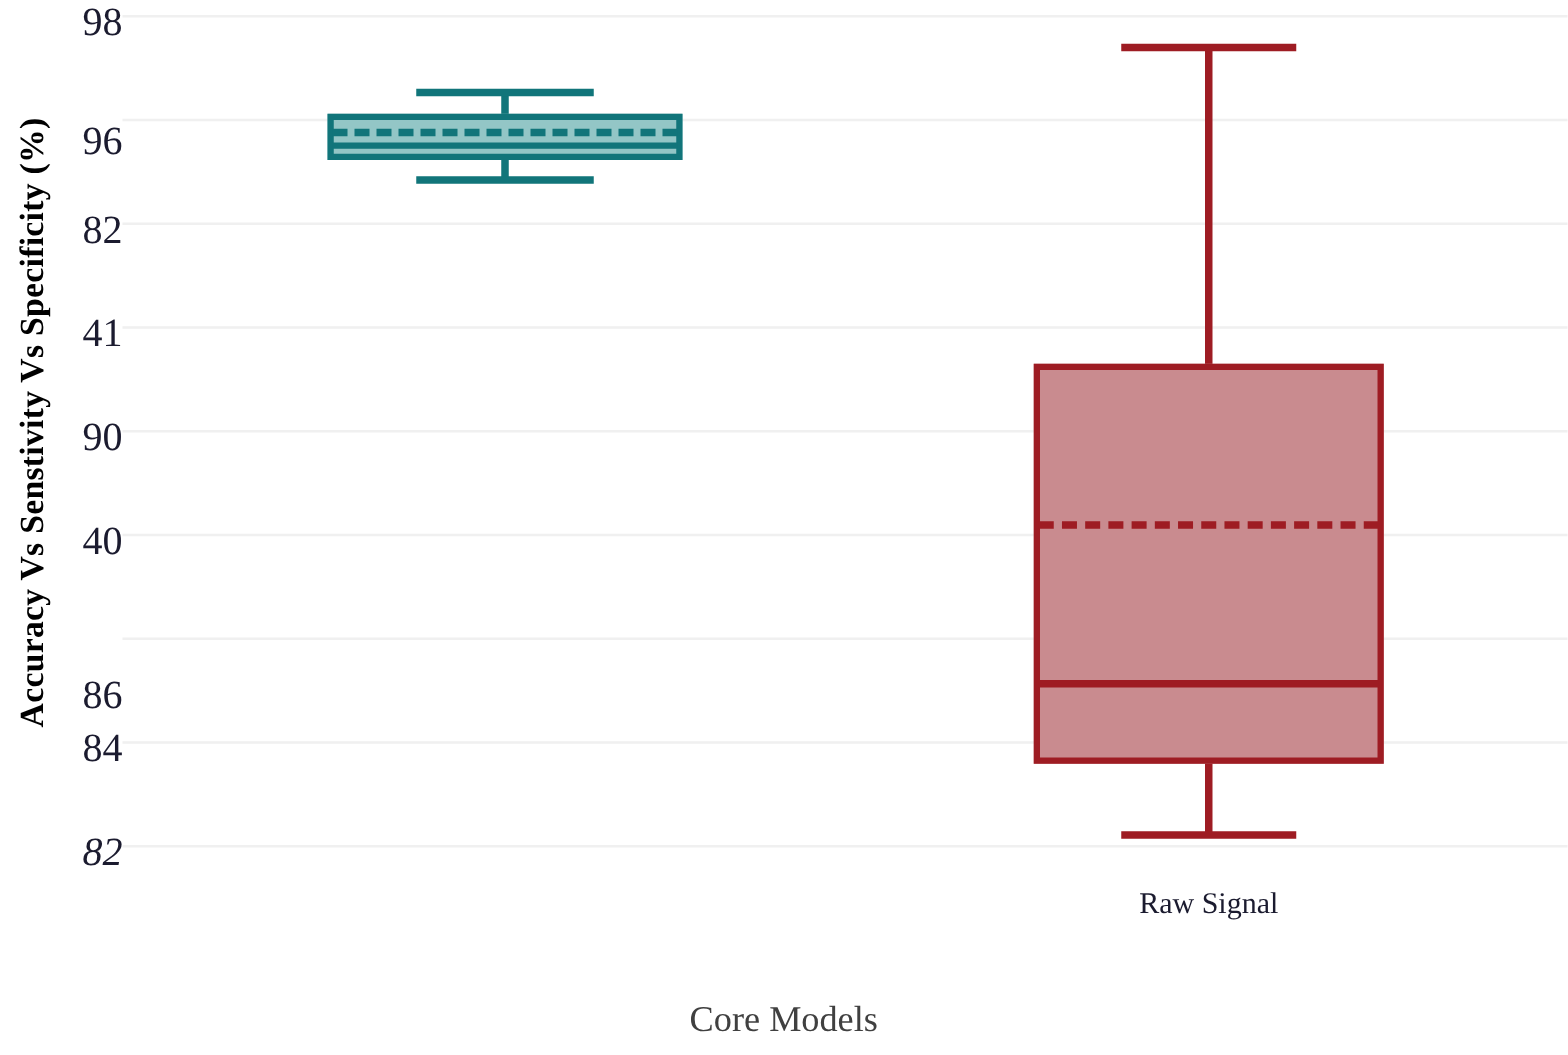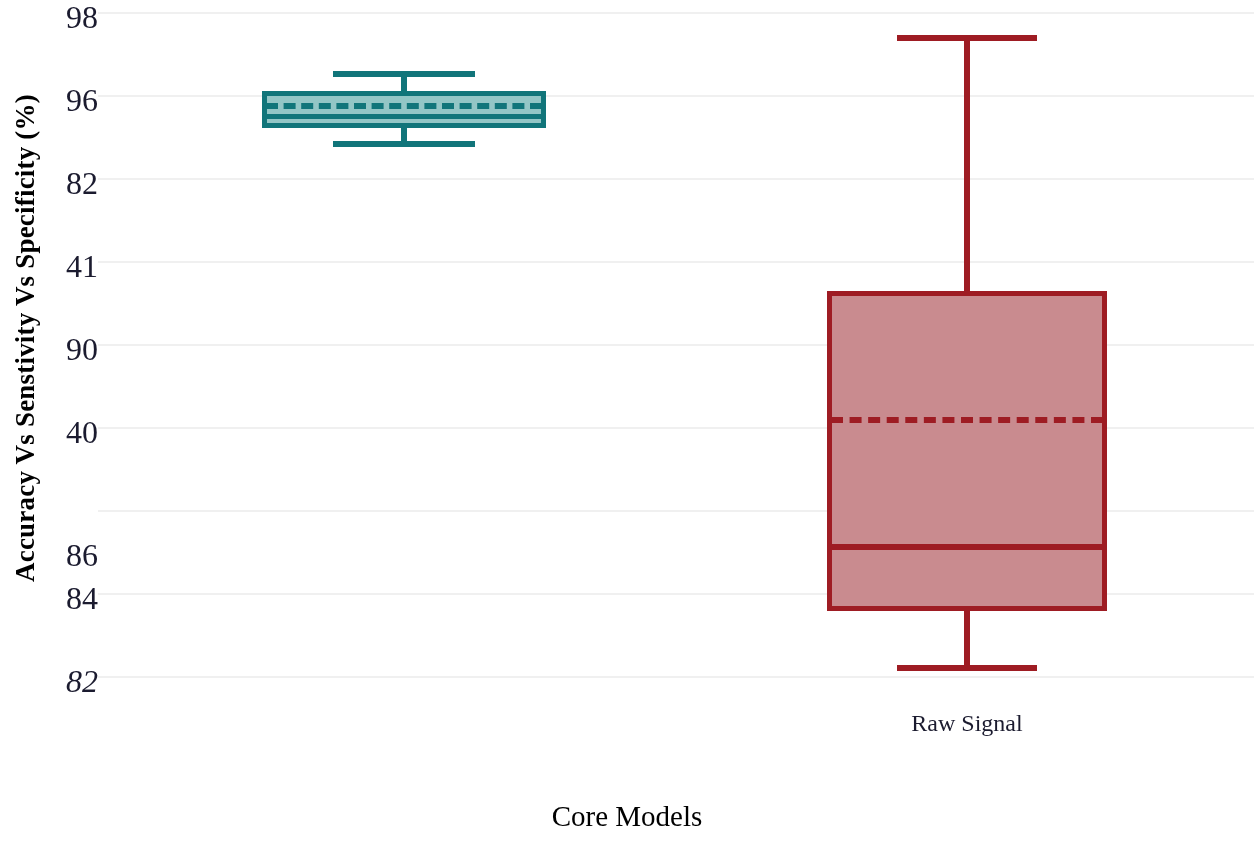--- a/index.html
+++ b/index.html
@@ -22,41 +22,41 @@
       transform:rotate(-90deg);text-align:center;
       font-size:27px;font-weight:bold;color:#000;letter-spacing:.2px;
       font-family:"Liberation Serif","DejaVu Serif",serif;}
 
   #x-axis-ticks{position:absolute;left:98px;top:706px;width:1156px;height:40px;}
   .xtick-label{position:absolute;transform:translateX(-50%);
       font-size:24px;color:#1b1b2f;white-space:nowrap;
       font-family:"Liberation Serif","DejaVu Serif",serif;}
 
   #x-axis-title{position:absolute;left:0;top:800px;width:1254px;text-align:center;
-      font-size:29px;color:#000000;
+      font-size:29px;color:#404040;
       font-family:"Liberation Serif","DejaVu Serif",serif;}
 
   
   .boxplot{position:absolute;top:0;height:690px;}
   .bp-box{position:absolute;box-sizing:border-box;}
   .bp-median{position:absolute;}
   .bp-mean{position:absolute;border-top-style:dashed;}
   .bp-whisker-line{position:absolute;}
   .bp-cap{position:absolute;}
 </style>
 </head>
 <body>
 
 <div id="figure">
 
   <div id="y-axis-title">Accuracy Vs Senstivity Vs Specificity (%)</div>
 
   <div id="y-axis-ticks">
     <div class="ytick-label" style="top:1px;">98</div>
-    <div class="ytick-label" style="top:84px;font-family:Liberation Serif, serif;">96</div>
+    <div class="ytick-label" style="top:96px;font-family:Liberation Serif, serif;">96</div>
     <div class="ytick-label" style="top:167px;">82</div>
     <div class="ytick-label" style="top:250px;">41</div>
     <div class="ytick-label" style="top:333px;">90</div>
     <div class="ytick-label" style="top:416px;">40</div>
     <div class="ytick-label" style="top:499px;margin-top:40px;">86</div>
     <div class="ytick-label" style="top:582px;">84</div>
     <div class="ytick-label" style="top:665px;font-style:italic;">82</div>
   </div>
 
   <div id="plot-area">

